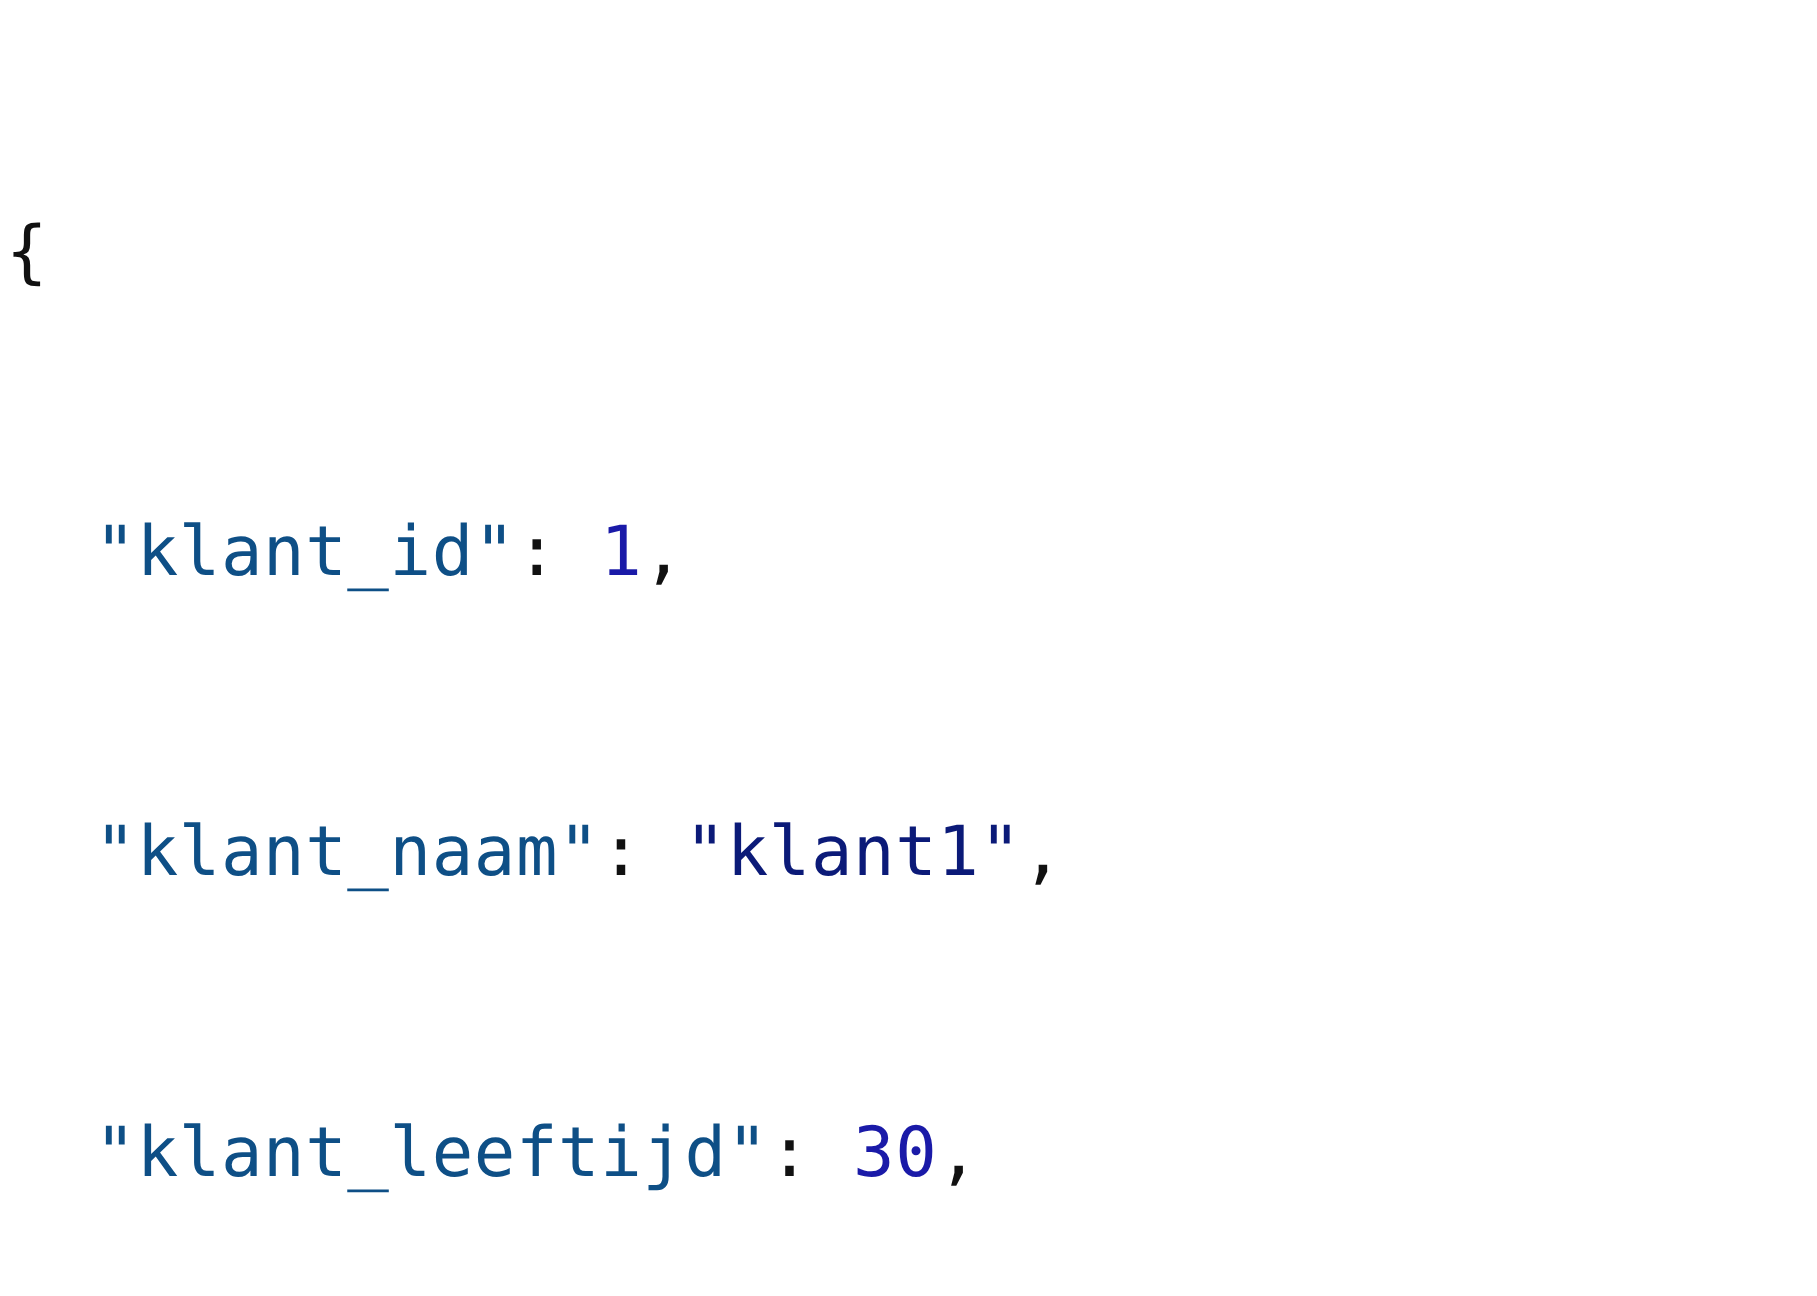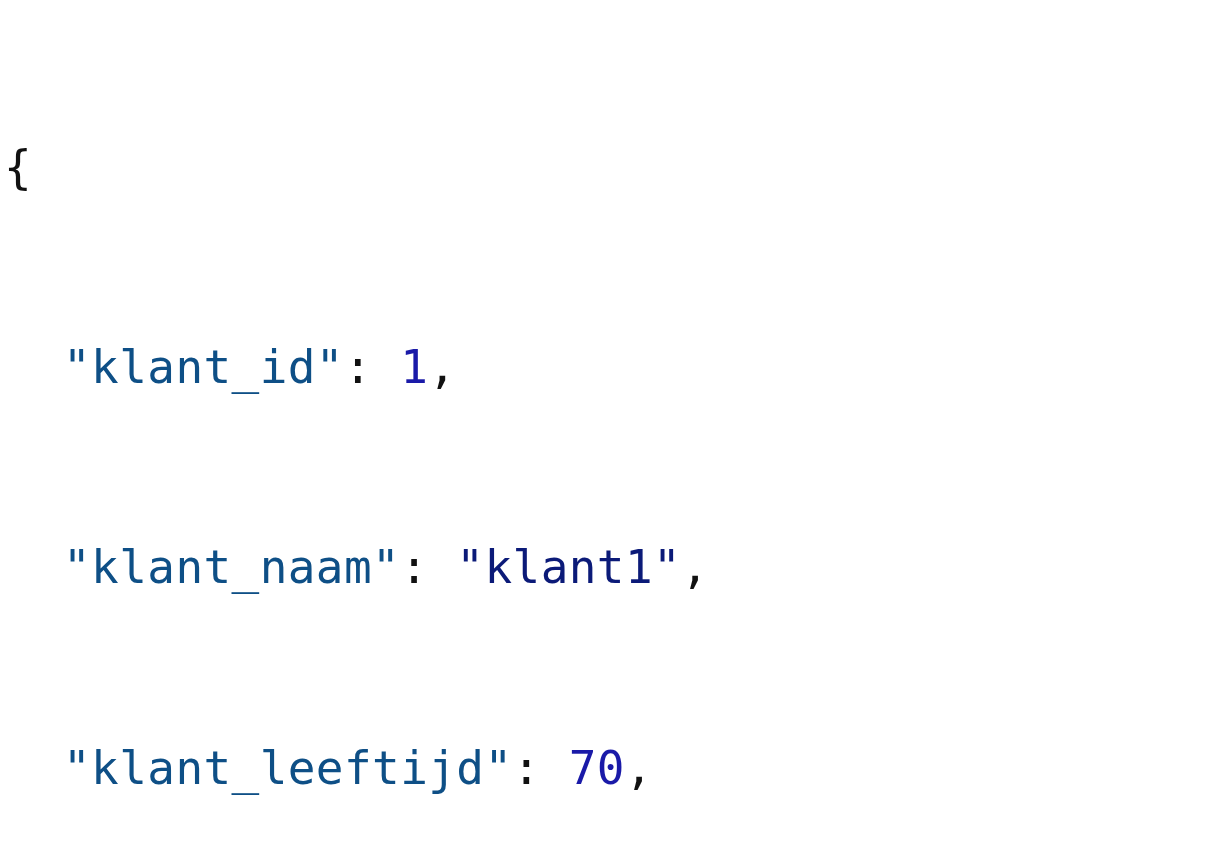--- a/index.html
+++ b/index.html
@@ -31,21 +31,21 @@
     .num { color: #1a1aa8; }
     .punc { color: #111111; }
   </style>
 </head>
 <body>
 
 <div class="code">
   <span class="line"><span class="punc">{</span></span>
   <span class="line ind1"><span class="key">"klant_id"</span><span class="punc">: </span><span class="num">1</span><span class="punc">,</span></span>
   <span class="line ind1"><span class="key">"klant_naam"</span><span class="punc">: </span><span class="str">"klant1"</span><span class="punc">,</span></span>
-  <span class="line ind1"><span class="key">"klant_leeftijd"</span><span class="punc">: </span><span class="num">70</span><span class="punc">,</span></span>
+  <span class="line ind1"><span class="key">"klant_leeftijd"</span><span class="punc">: </span><span class="num">30</span><span class="punc">,</span></span>
   
   
   
   
   
   
   
 </div>
 
 </body></html>

